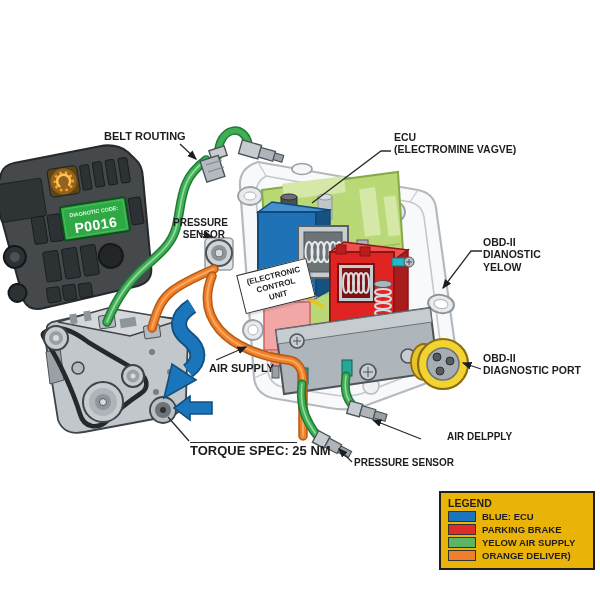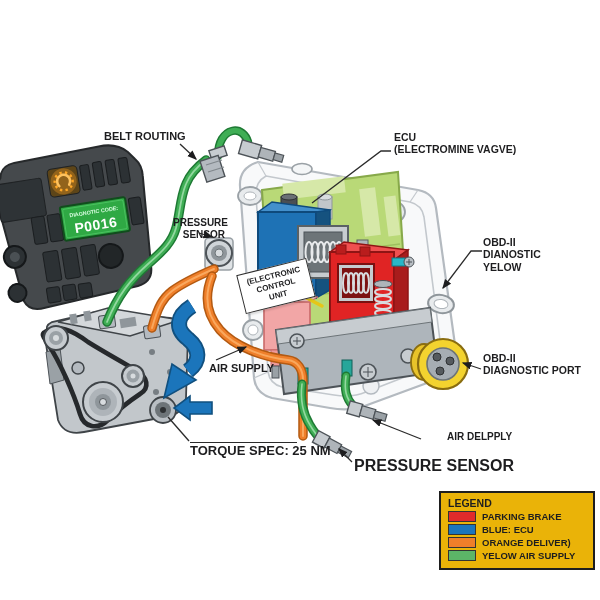--- a/index.html
+++ b/index.html
@@ -321,41 +321,41 @@
   <div>OBD-II</div>
   <div>DIAGNOSTIC PORT</div>
 </div>
 
 <div class="lbl" style="left:209px;top:362px;font-size:11px;">AIR SUPPLY</div>
 
 <div class="lbl" style="left:190px;top:443px;font-size:13px;">TORQUE SPEC: 25 NM</div>
 
 <div class="lbl" style="left:424px;top:431px;font-size:10px;margin-left:23px;">AIR DELPPLY</div>
 
-<div class="lbl" style="left:354px;top:457px;font-size:16px;">PRESSURE SENSOR</div>
+<div class="lbl" style="left:354px;top:457px;font-size:10px;">PRESSURE SENSOR</div>
 
 <div class="ecu-card">
   <div>(ELECTRONIC</div>
   <div>CONTROL</div>
   <div>UNIT</div>
 </div>
 
 <div class="legend">
   <div class="legend-title">LEGEND</div>
+  <div class="legend-row">
+    <div class="swatch" style="background: rgb(27, 117, 188);"></div>
+    <div class="legend-label">BLUE: ECU</div>
+  </div>
   <div class="legend-row">
     <div class="swatch" style="background: rgb(224, 43, 43);"></div>
     <div class="legend-label">PARKING BRAKE</div>
   </div>
   <div class="legend-row">
-    <div class="swatch" style="background: rgb(27, 117, 188);"></div>
-    <div class="legend-label">BLUE: ECU</div>
+    <div class="swatch" style="background: rgb(92, 181, 103);"></div>
+    <div class="legend-label">YELOW AIR SUPPLY</div>
   </div>
   <div class="legend-row">
     <div class="swatch" style="background: rgb(239, 127, 42);"></div>
     <div class="legend-label">ORANGE DELIVER)</div>
   </div>
-  <div class="legend-row">
-    <div class="swatch" style="background: rgb(92, 181, 103);"></div>
-    <div class="legend-label">YELOW AIR SUPPLY</div>
-  </div>
 </div>
 
 </div>
 
 </body></html>

